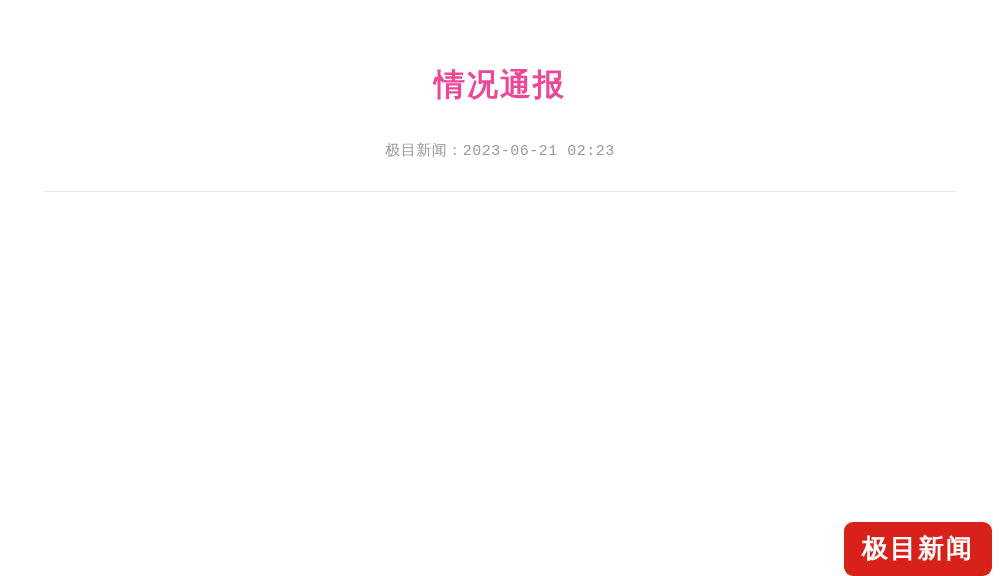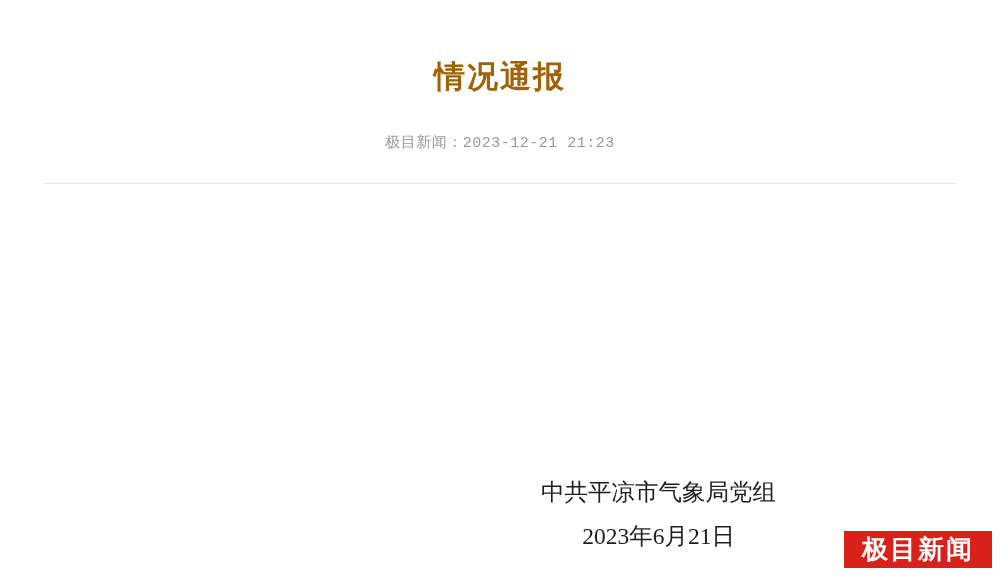--- a/index.html
+++ b/index.html
@@ -20,22 +20,22 @@
     width: 1000px;
     height: 576px;
     box-sizing: border-box;
   }
   .doc-title {
     text-align: center;
     font-family: "Liberation Serif", serif;
     font-weight: bold;
     font-size: 31px;
     letter-spacing: 2px;
-    color: #a16207;
-    margin: 0;
+    color: #ec4899;
+    margin: 8px;
     padding-top: 58px;
     line-height: 1.2;
   }
   .meta-row {
     text-align: center;
     margin-top: 38px;
     font-size: 15px;
     color: #9a9a9a;
     font-family: "Liberation Sans", sans-serif;
     letter-spacing: 0.5px;
@@ -81,23 +81,23 @@
     white-space: nowrap;
   }
   .sig-line {
     display: block;
   }
   .watermark {
     position: absolute;
     right: 8px;
     bottom: 8px;
     width: 148px;
-    height: 37px;
+    height: 54px;
     background: #d7211a;
-    border-radius: 0;
+    border-radius: 9px;
     display: flex;
     align-items: center;
     justify-content: center;
   }
   .watermark-text {
     color: #ffffff;
     font-family: "Liberation Serif", serif;
     font-weight: bold;
     font-size: 26px;
     letter-spacing: 2px;
@@ -105,28 +105,24 @@
   }
 </style>
 </head>
 <body>
 
 <div class="page">
 
   <h1 class="doc-title">情况通报</h1>
 
   <div class="meta-row">
-    <span class="meta-label">极目新闻：</span><span class="meta-value">2023-12-21 21:23</span>
+    <span class="meta-label">极目新闻：</span><span class="meta-value">2023-06-21 02:23</span>
   </div>
 
   <div class="divider"></div>
 
 
-  <div class="signature">
-    <span class="sig-line">中共平凉市气象局党组</span>
-    <span class="sig-line">2023年6月21日</span>
-  </div>
 
   <div class="watermark">
     <span class="watermark-text">极目新闻</span>
   </div>
 
 </div>
 
 </body></html>

